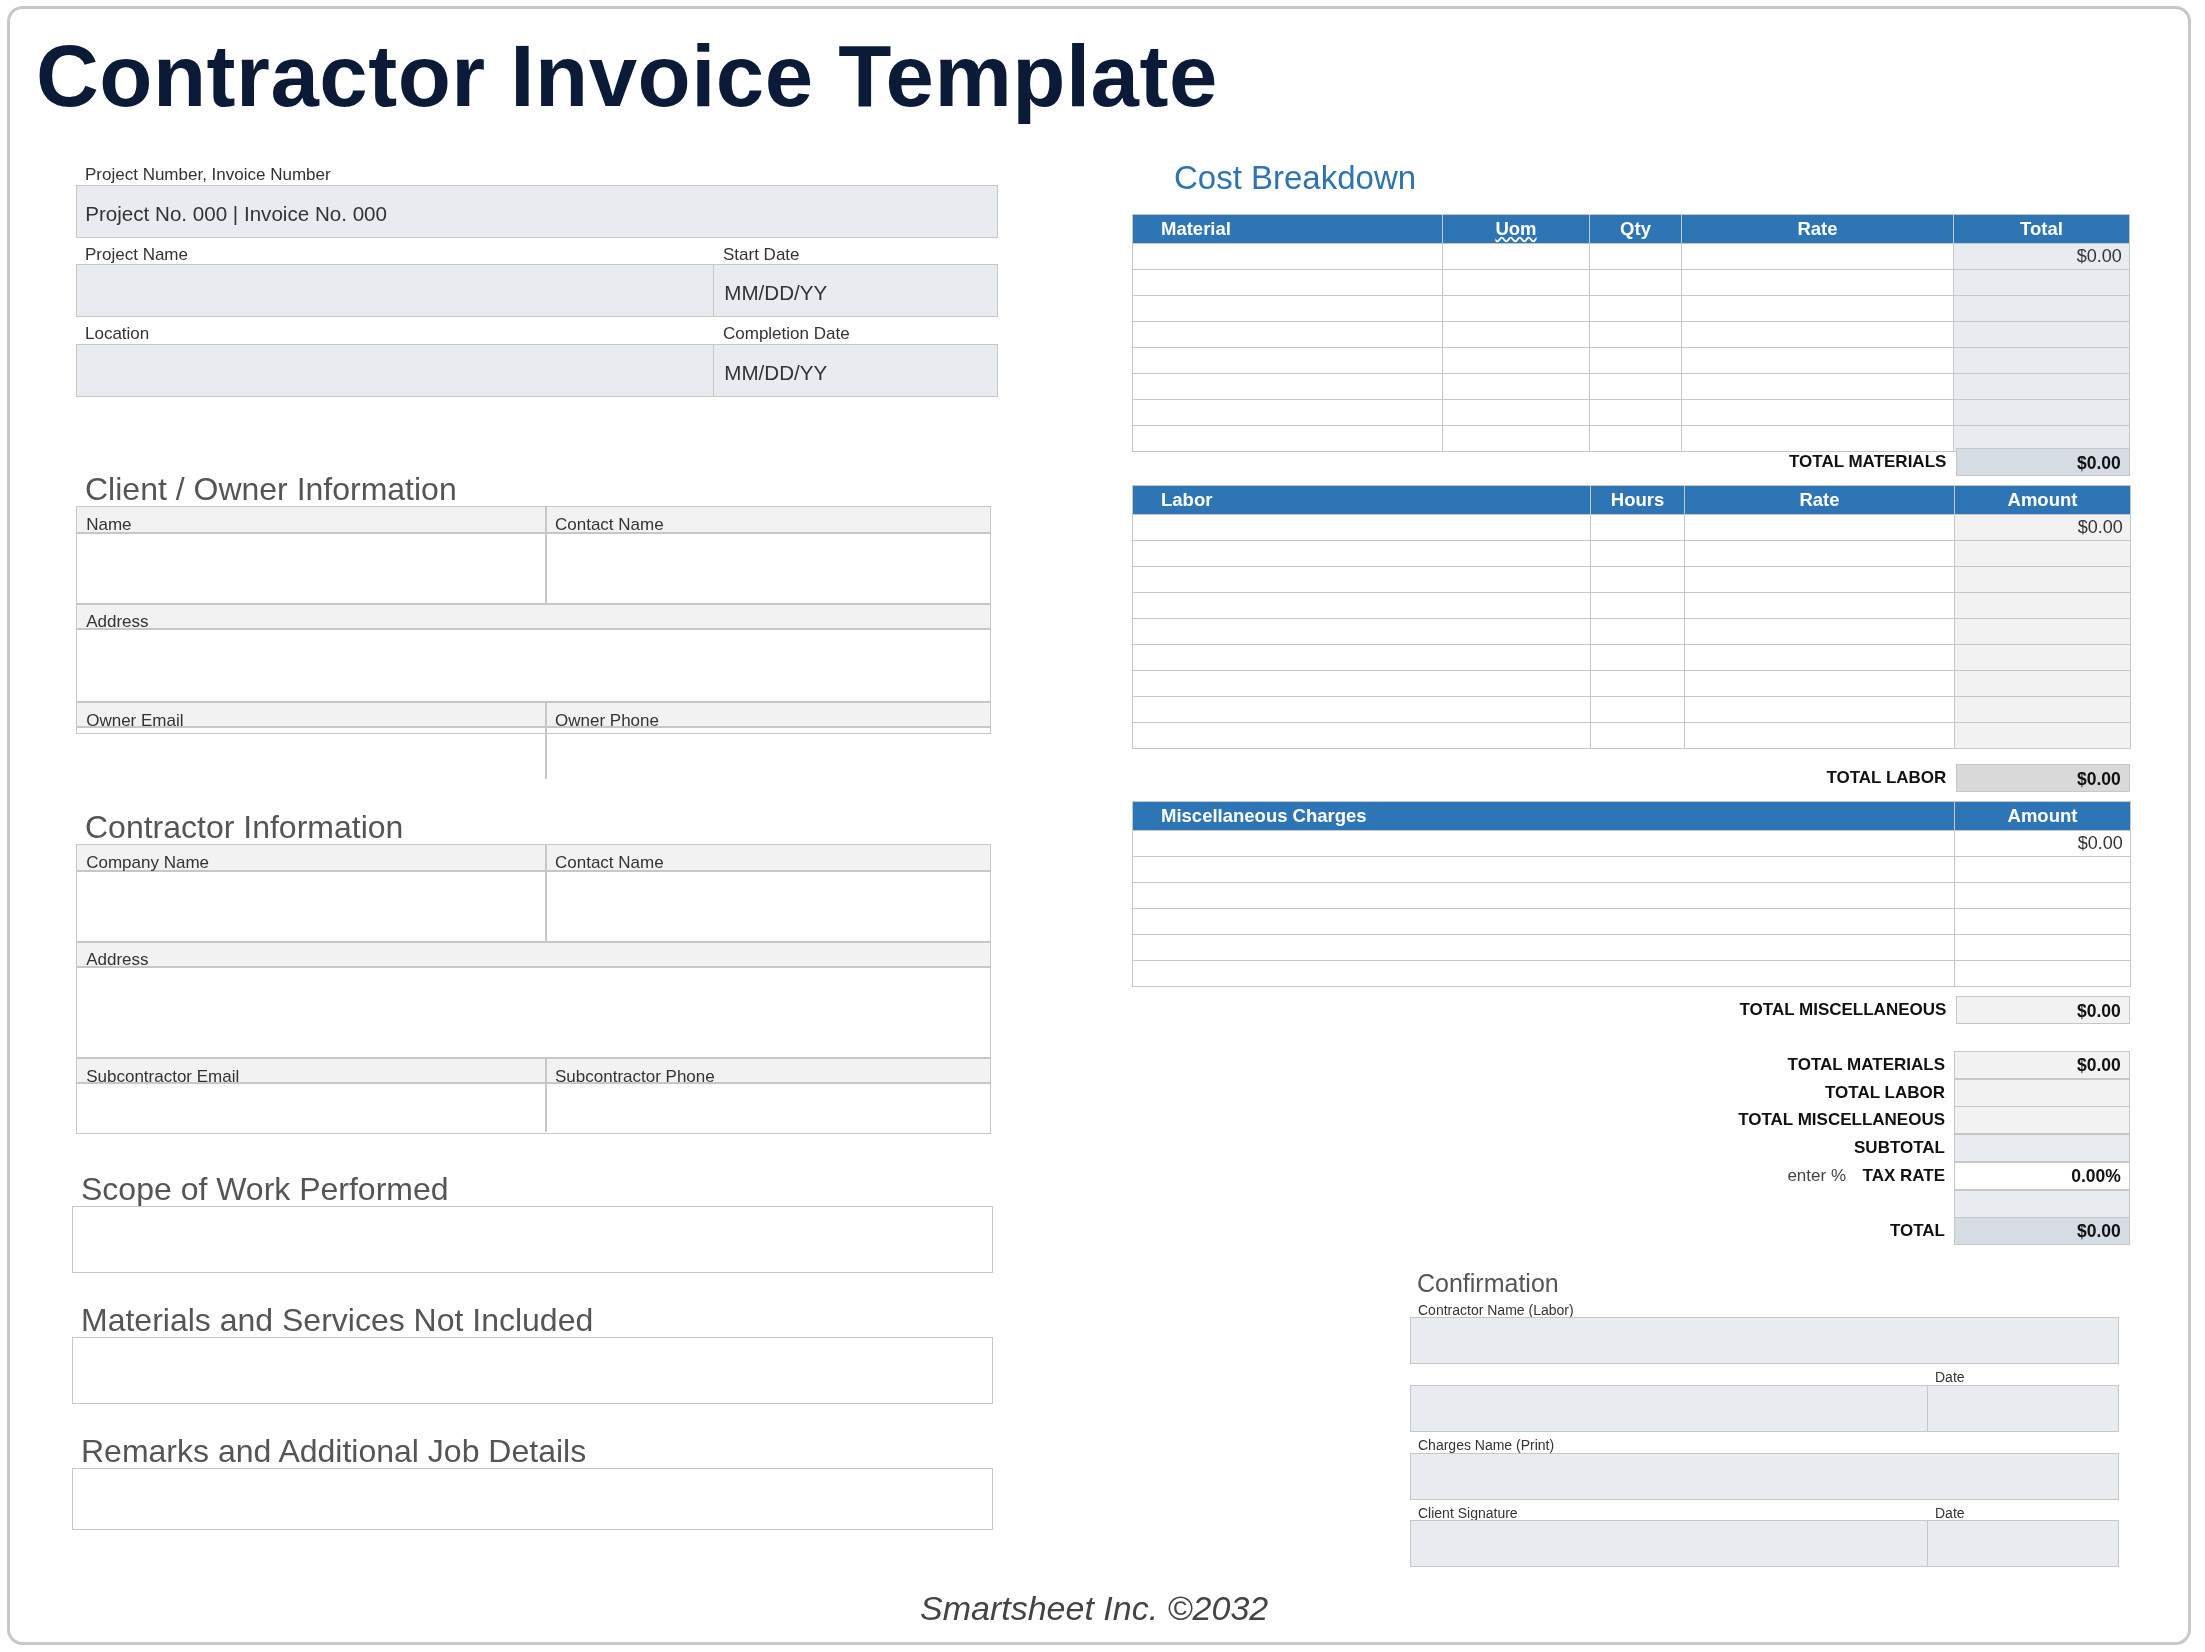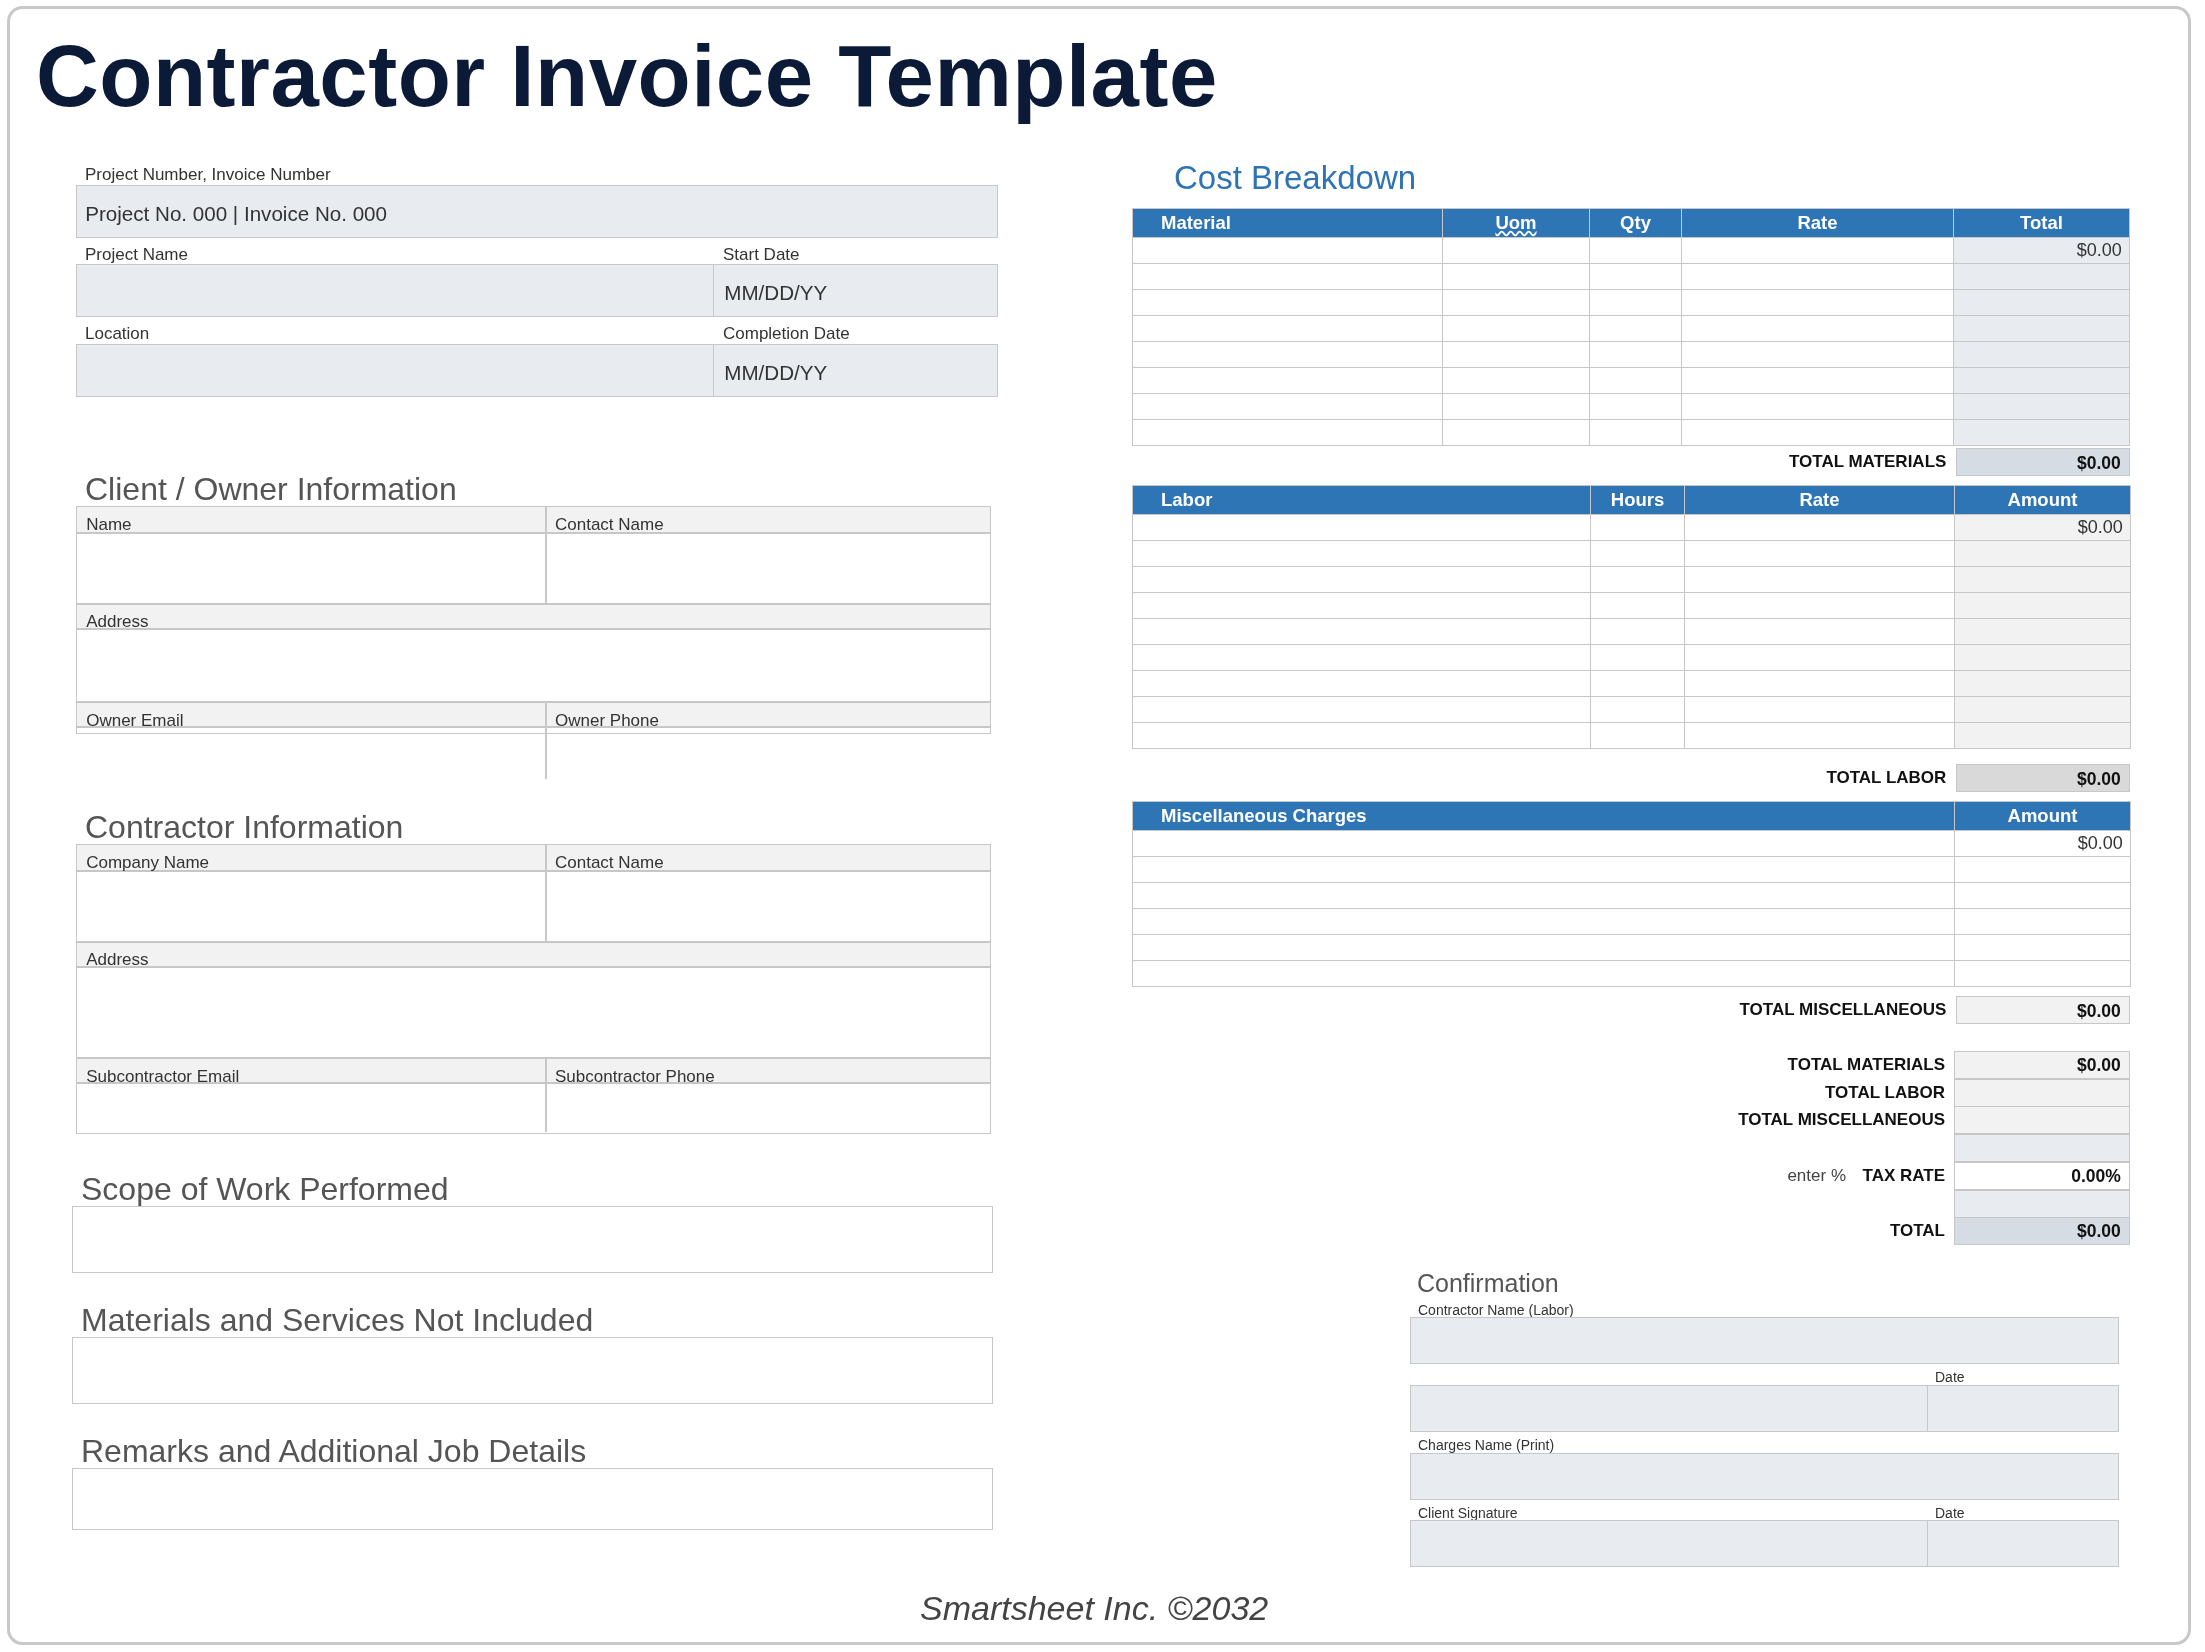--- a/index.html
+++ b/index.html
@@ -97,21 +97,21 @@
 <div class="abs grid-box" style="left:72px;top:1206px;width:921px;height:67px;"></div>
 
 <div class="abs sec-title" style="left:81px;top:1304px;">Materials and Services Not Included</div>
 <div class="abs grid-box" style="left:72px;top:1337px;width:921px;height:67px;"></div>
 
 <div class="abs sec-title" style="left:81px;top:1435px;">Remarks and Additional Job Details</div>
 <div class="abs grid-box" style="left:72px;top:1468px;width:921px;height:62px;"></div>
 
 <div class="abs sec-title-blue" style="left:1174px;top:161px;">Cost Breakdown</div>
 
-<table class="ct" style="left:1132px;top:208px;width:998px;">
+<table class="ct" style="left:1132px;top:214px;width:998px;">
   <colgroup>
       <col style="width:310px">
       <col style="width:147px">
       <col style="width:92px">
       <col style="width:272px">
       <col style="width:176px">
     </colgroup>
   <thead>
       <tr>
     <th class="left">Material</th>
@@ -305,20 +305,21 @@
   <div class="tot-val" style="width:176px;background:#f2f2f2;">$0.00</div>
 </div>
 
 <div class="abs" style="left:1132px;top:1051px;width:998px;height:195px;">
   <div class="sum-lbl" style="left:0;top:0;width:813px;">TOTAL MATERIALS</div>
   <div class="sum-val" style="left:822px;top:0;width:176px;height:28px;background:#f2f2f2;">$0.00</div>
   <div class="sum-lbl" style="left:0;top:28px;width:813px;">TOTAL LABOR</div>
   <div class="sum-val" style="left:822px;top:28px;width:176px;height:28px;background:#f2f2f2;"></div>
   <div class="sum-lbl" style="left:0;top:55px;width:813px;">TOTAL MISCELLANEOUS</div>
   <div class="sum-val" style="left:822px;top:55px;width:176px;height:28px;background:#f2f2f2;"></div>
+  <div class="sum-lbl" style="left:0;top:83px;width:813px;">SUBTOTAL</div>
   <div class="sum-val" style="left:822px;top:83px;width:176px;height:28px;background:#e8ebf0;"></div>
   <div class="sum-lbl" style="left:0;top:111px;width:714px;font-weight:normal;color:#444;">enter %</div>
   <div class="sum-lbl" style="left:0;top:111px;width:813px;">TAX RATE</div>
   <div class="sum-val" style="left:822px;top:111px;width:176px;height:28px;background:#ffffff;">0.00%</div>
   <div class="sum-val" style="left:822px;top:139px;width:176px;height:28px;background:#e8ebf0;"></div>
   <div class="sum-lbl" style="left:0;top:166px;width:813px;">TOTAL</div>
   <div class="sum-val" style="left:822px;top:166px;width:176px;height:28px;background:#d6dce4;">$0.00</div>
 </div>
 
 <div class="abs" style="left:1417px;top:1271px;font-size:25px;color:#555;line-height:1;">Confirmation</div>

